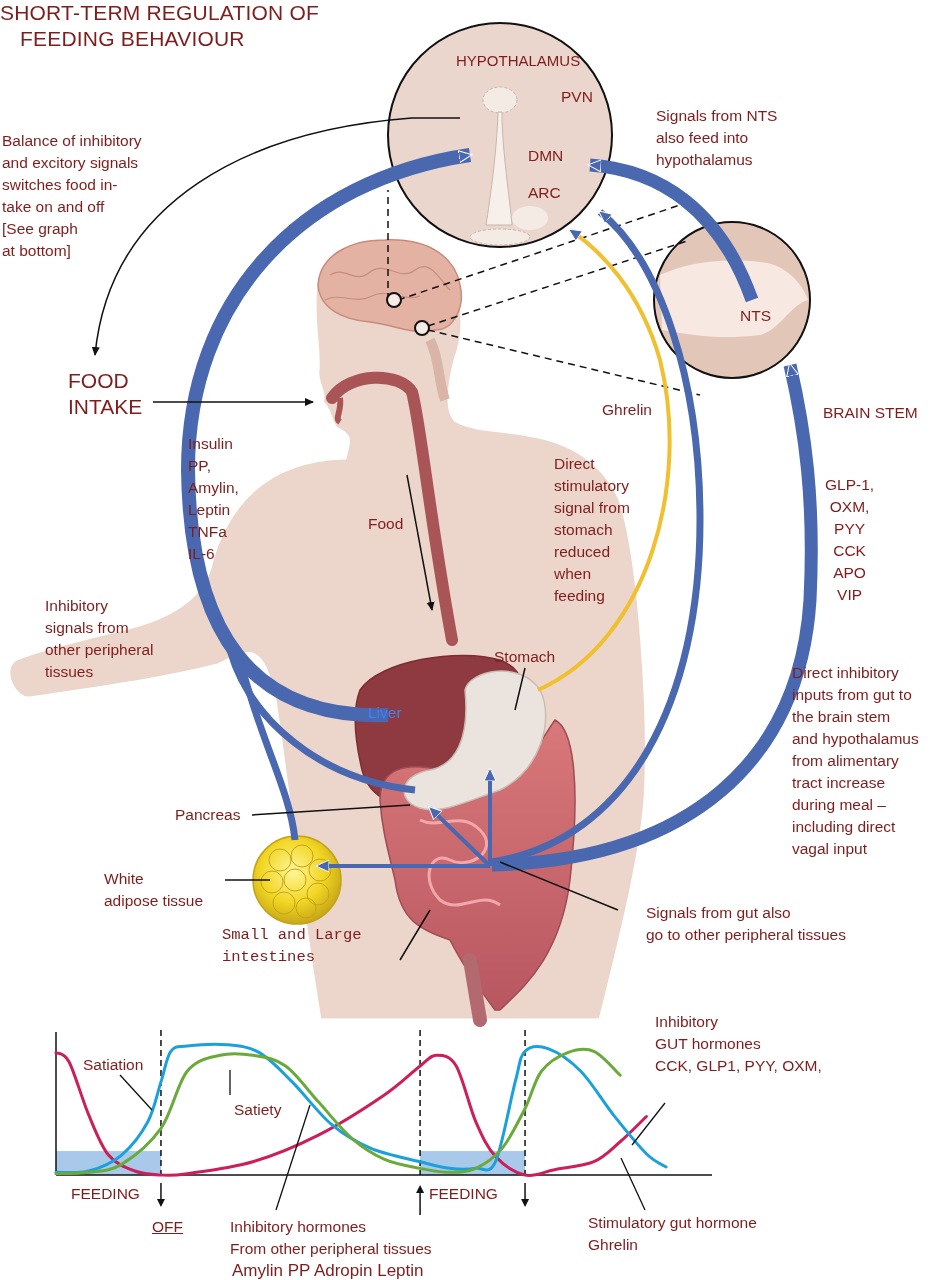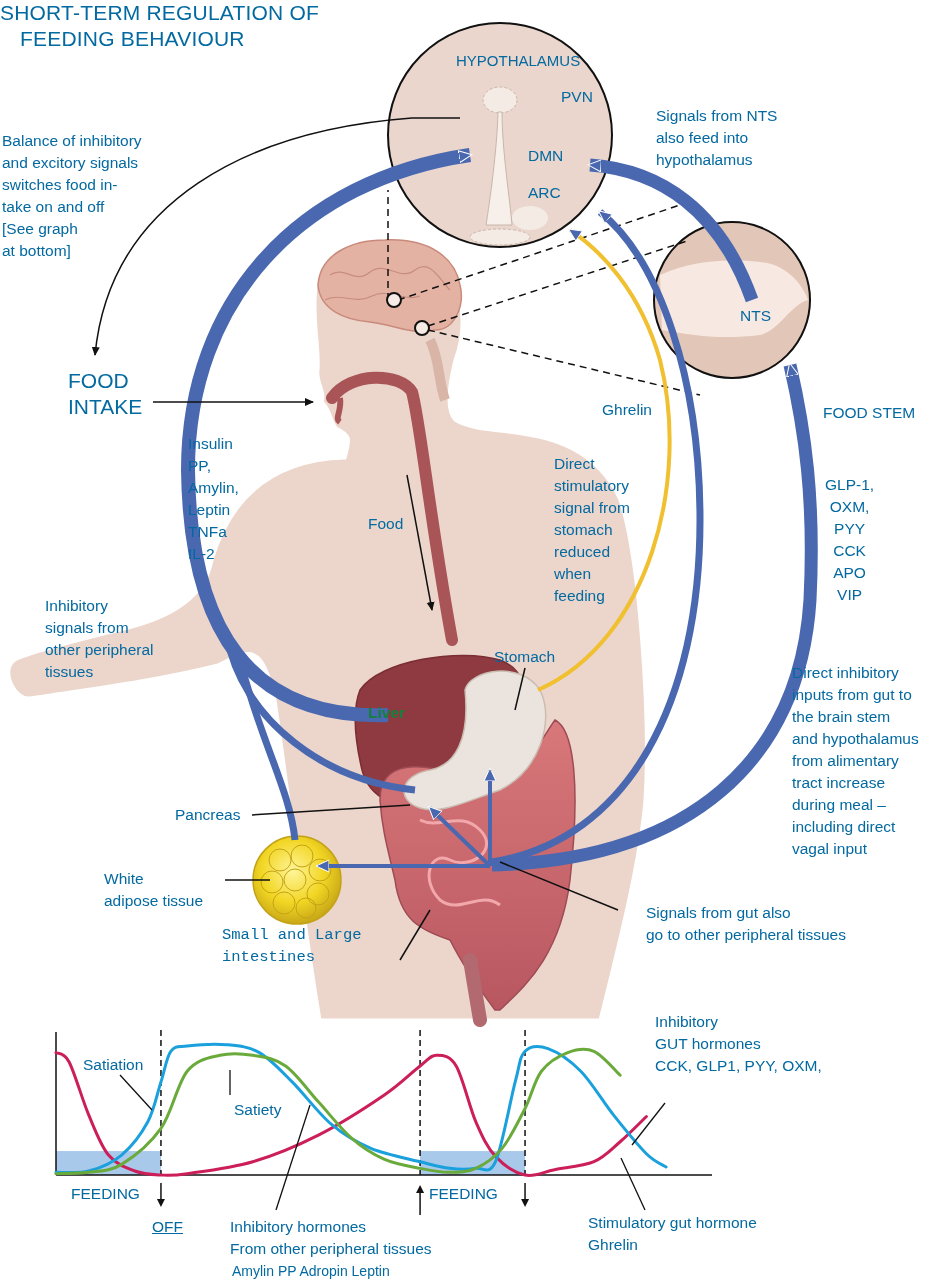--- a/index.html
+++ b/index.html
@@ -1,23 +1,23 @@
 <!DOCTYPE html>
 <html><head>
 <meta charset="utf-8">
 <style>
   html, body { margin:0; padding:0; background:#ffffff; }
   body { width:942px; height:1280px; position:relative; overflow:hidden;
          font-family:"Liberation Sans", sans-serif; color:#111; }
   svg#art { position:absolute; left:0; top:0; }
-  .t { position:absolute; font-size:15.5px; line-height:22px; white-space:pre-line; color:#0369a1; }
+  .t { position:absolute; font-size:15.5px; line-height:22px; white-space:pre-line; color:#7f1d1d; }
   .title { font-size:21px; line-height:26px; letter-spacing:0.2px; }
   .big { font-size:21px; line-height:26px; }
-  .lbl-white { color:#15803d;font-weight:bold; }
-  .small { font-size:14px; line-height:18px; }
+  .lbl-white { color:#3b82f6; }
+  .small { font-size:17px; line-height:18px; }
 </style>
 </head>
 <body>
 
 <svg id="art" width="942" height="1280" viewBox="0 0 942 1280">
   <defs>
     <marker id="ah" markerWidth="10" markerHeight="10" refX="8" refY="5" orient="auto" markerUnits="userSpaceOnUse">
       <path d="M0,1 L9,5 L0,9 z" fill="#111"></path>
     </marker>
     <marker id="ahBlue" markerWidth="14" markerHeight="14" refX="11" refY="7" orient="auto" markerUnits="userSpaceOnUse">
@@ -165,30 +165,30 @@
 <div class="t" style="left:2px;top:130px;">Balance of inhibitory
 and excitory signals
 switches food in-
 take on and off
 [See graph
 at bottom]</div>
 <div class="t" style="left:656px;top:105px;">Signals from NTS
 also feed into
 hypothalamus</div>
 <div class="t" style="left:740px;top:305px;">NTS</div>
-<div class="t" style="left:823px;top:402px;">FOOD STEM</div>
+<div class="t" style="left:823px;top:402px;">BRAIN STEM</div>
 
 <div class="t big" style="left:68px;top:368px;">FOOD
 INTAKE</div>
 <div class="t" style="left:188px;top:433px;">Insulin
 PP,
 Amylin,
 Leptin
 TNFa
-IL-2</div>
+IL-6</div>
 <div class="t" style="left:45px;top:595px;">Inhibitory
 signals from
 other peripheral
 tissues</div>
 <div class="t" style="left:368px;top:513px;">Food</div>
 <div class="t" style="left:602px;top:399px;">Ghrelin</div>
 <div class="t" style="left:554px;top:453px;">Direct
 stimulatory
 signal from
 stomach

